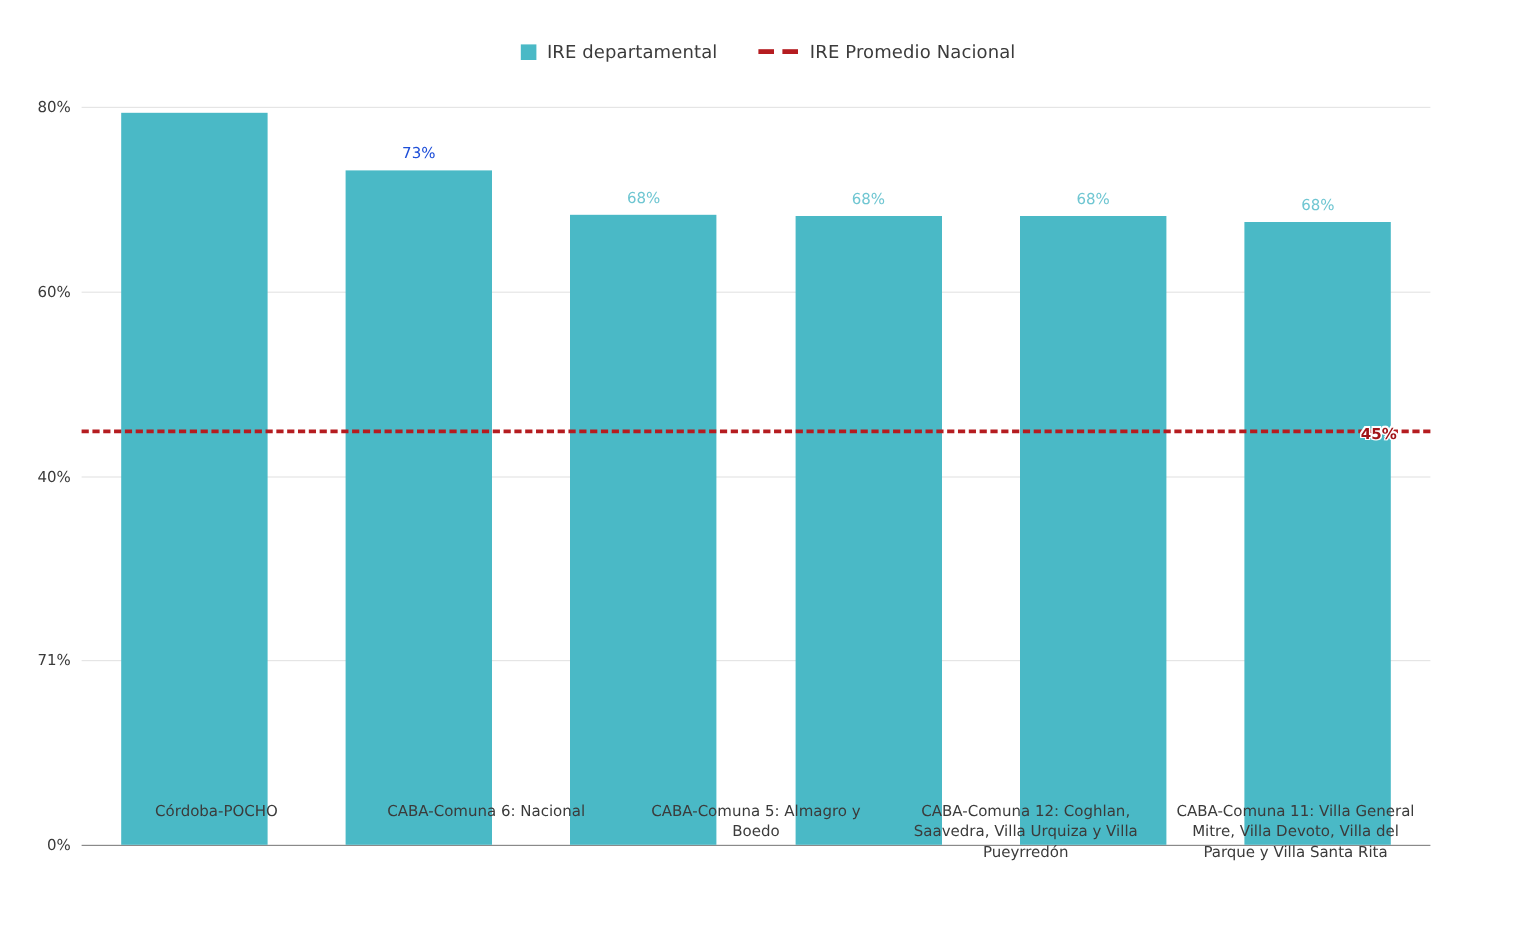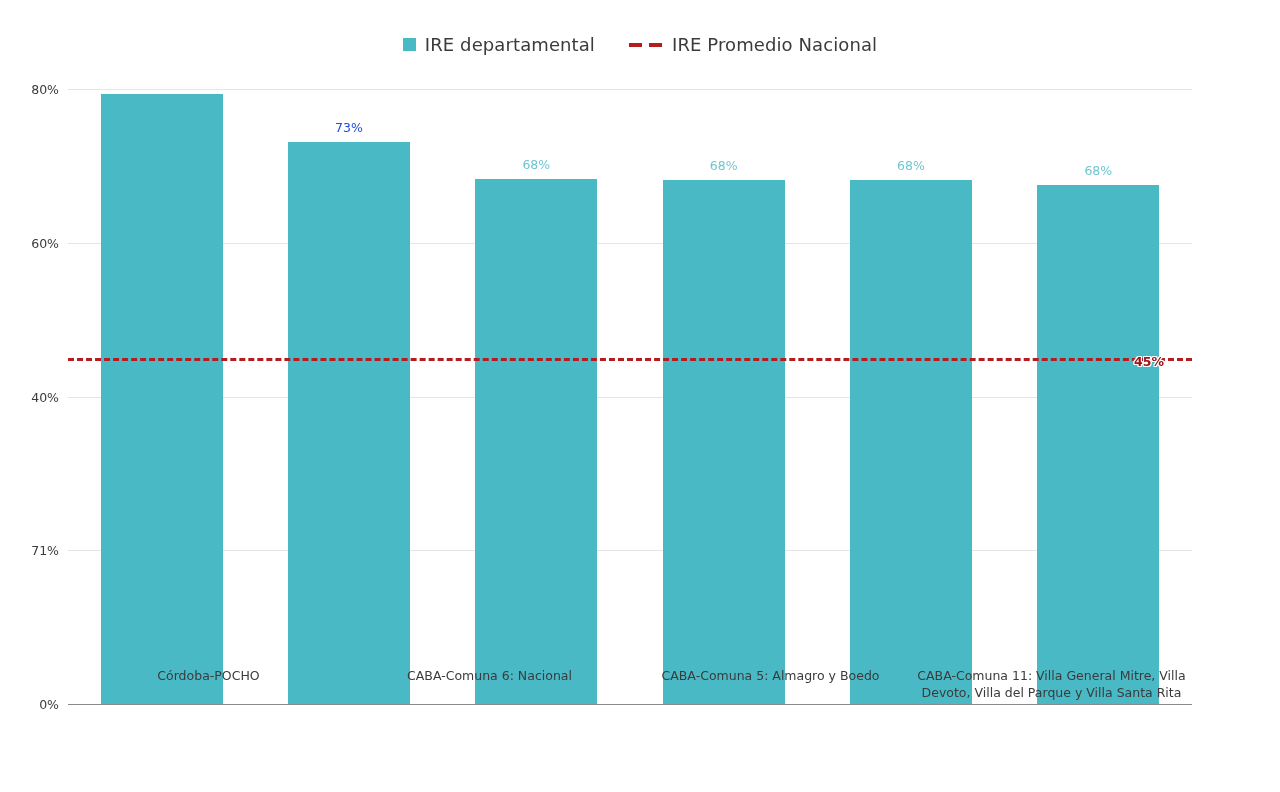--- a/index.html
+++ b/index.html
@@ -50,21 +50,21 @@
     align-items: center;
     gap: 7px;
   }
   .legend-swatch-dash i {
     display: block;
     width: 13px;
     height: 4px;
     background: #b51c20;
   }
   .legend-label {
-    font-size: 18px;
+    font-size: 15px;
     color: #3b3b3b;
     white-space: nowrap;
     letter-spacing: .1px;
   }
 
   
   .plot {
     position: absolute;
     left: 68px;
     top: 89px;
@@ -230,16 +230,17 @@
     <div class="refline" style="top: 269.062px; border-top-color: rgb(181, 28, 32);">
       <span class="refline-label">45%</span>
     </div>
 
   </div>
 
   <div class="xlabels">
     <div class="xlabel-slot">Córdoba-POCHO</div>
     <div class="xlabel-slot">CABA-Comuna 6: Nacional</div>
     <div class="xlabel-slot">CABA-Comuna 5: Almagro y Boedo</div>
+    <div class="xlabel-slot">CABA-Comuna 12: Coghlan, Saavedra, Villa Urquiza y Villa Pueyrredón</div>
     <div class="xlabel-slot">CABA-Comuna 11: Villa General Mitre, Villa Devoto, Villa del Parque y Villa Santa Rita</div>
   </div>
 
 </div>
 
 </body></html>

